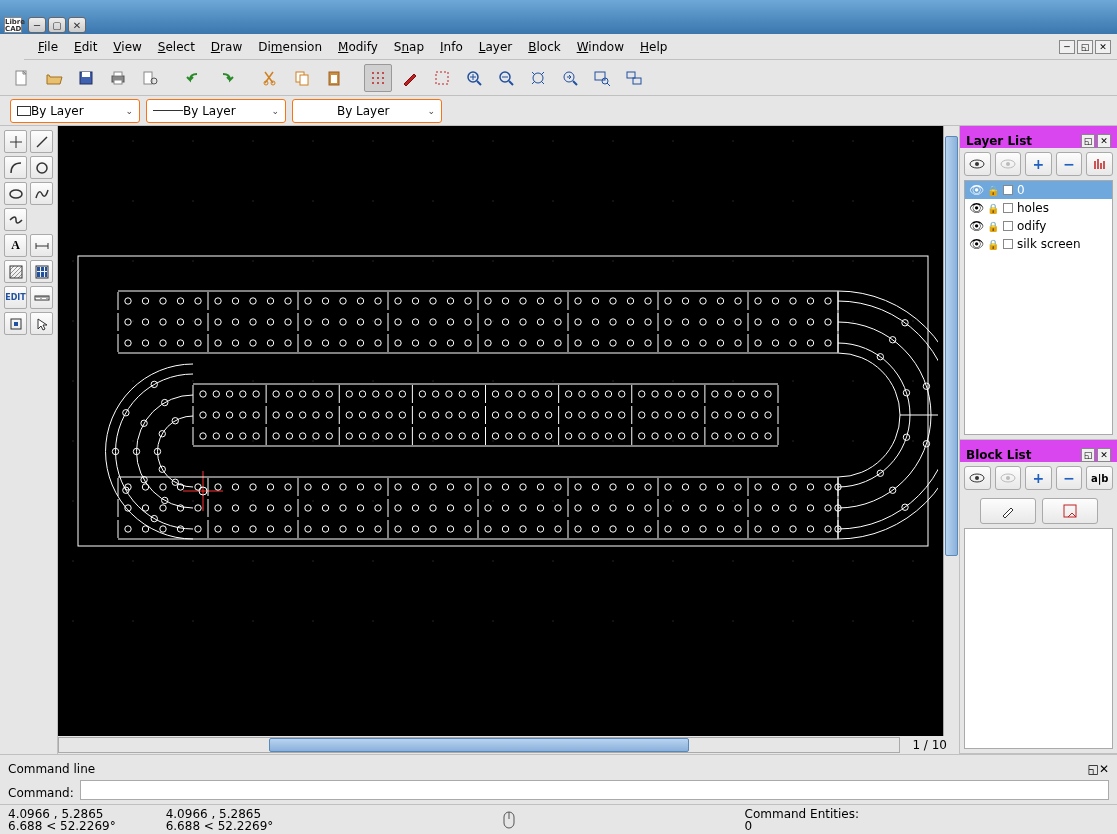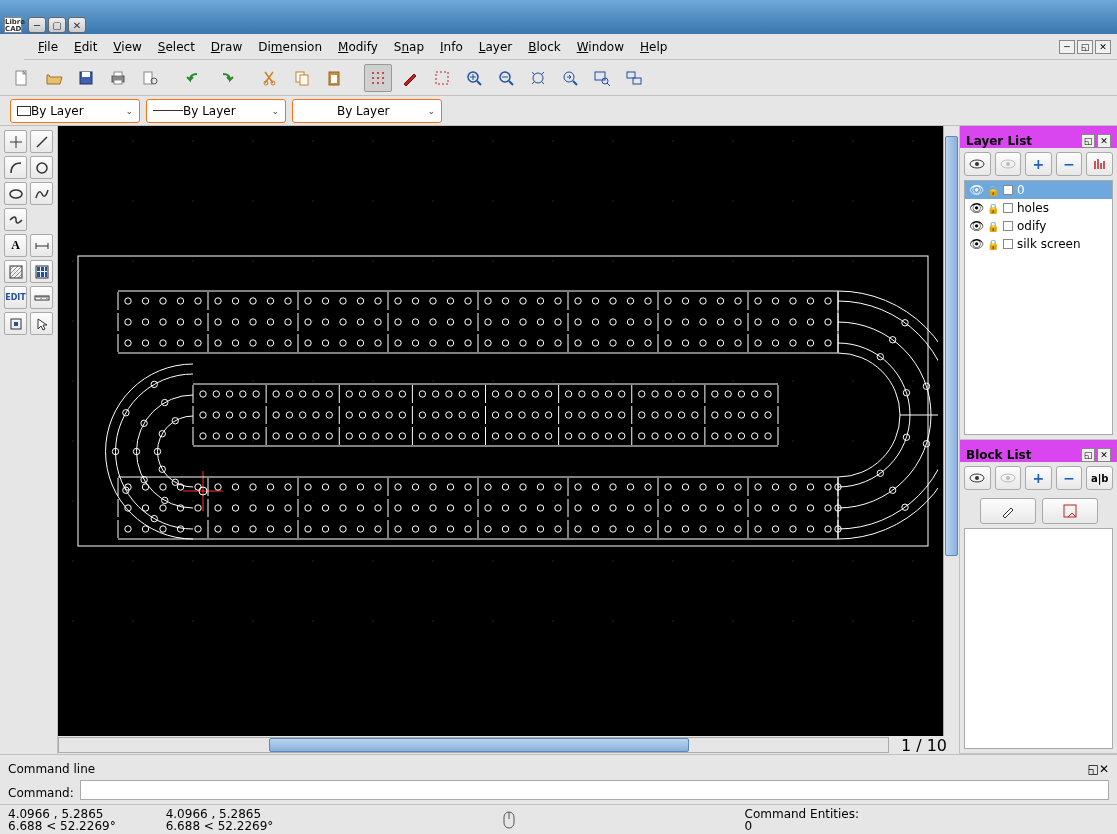--- a/index.html
+++ b/index.html
@@ -30,21 +30,21 @@
 .lt svg { width: 16px; height: 16px; }
 .canvaswrap { flex: 1; display: flex; flex-direction: column; background: #e6e6e6; min-width: 0; }
 .canvas { flex: 1; background: #000; position: relative; overflow: hidden; }
 .scroll-v { width: 16px; background: #e6e6e6; border-left: 1px solid #aaa; }
 .canvasrow { flex: 1; display: flex; min-height: 0; }
 .scroll-h-row { height: 18px; display: flex; align-items: center; }
 .scroll-h { flex: 1; height: 16px; background: #e6e6e6; border: 1px solid #aaa; position: relative; }
 .scroll-h .thumb { position: absolute; left: 210px; width: 420px; top: 0; bottom: 0; background: linear-gradient(#b8d4f0,#8ab0da); border: 1px solid #5a88b8; border-radius: 2px; }
 .scroll-v { position: relative; }
 .scroll-v .thumb { position: absolute; top: 10px; bottom: 180px; left: 1px; right: 1px; background: linear-gradient(90deg,#b8d4f0,#8ab0da); border: 1px solid #5a88b8; border-radius: 2px; }
-.pageind { padding: 0 12px; font-size: 16px; }
+.pageind { padding: 0 12px; font-size: 12px; }
 .rightpanel { width: 158px; background: #e6e6e6; border-left: 1px solid #c0c0c0; display: flex; flex-direction: column; }
 .panel { border-bottom: 1px solid #c0c0c0; display: flex; flex-direction: column; }
 .panel-h { height: 22px; display: flex; align-items: flex-end; padding: 0 6px; font-weight: bold; background: #d946ef; }
 .panel-h .spacer { flex: 1; }
 .panel-h .pb { width: 14px; height: 14px; border: 1px solid #888; margin-left: 2px; font-size: 9px; text-align: center; line-height: 12px; background: #f0f0f0; }
 .panel-btns { display: flex; gap: 4px; padding: 4px; }
 .pbtn { flex: 1; height: 24px; background: linear-gradient(#fdfdfd,#e8e8e8); border: 1px solid #aaa; border-radius: 3px; display: flex; align-items: center; justify-content: center; font-size: 14px; font-weight: bold; }
 .pbtn.blue { color: #2060c0; }
 .layer-list { flex: 1; background: #fff; border: 1px solid #aaa; margin: 0 4px 4px; overflow: auto; min-height: 80px; }
 .layer-row { display: flex; align-items: center; height: 18px; padding: 0 4px; gap: 4px; }

